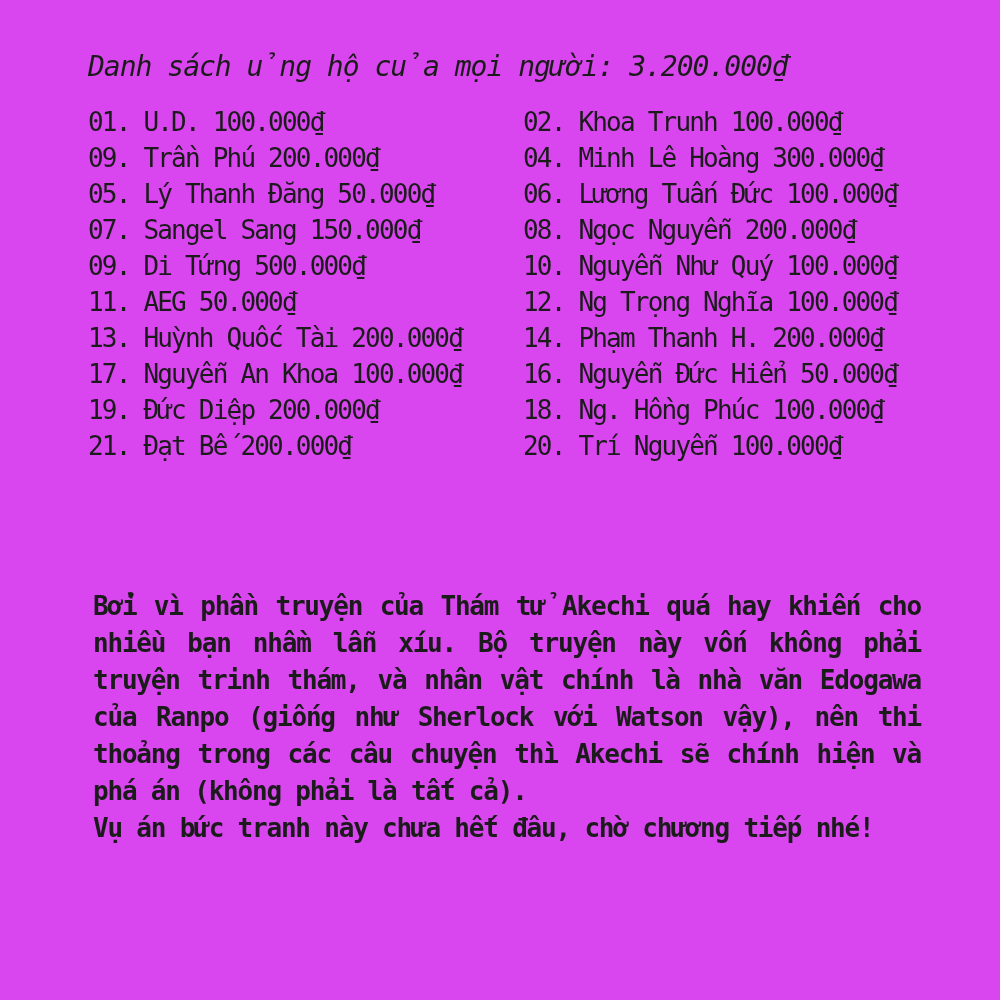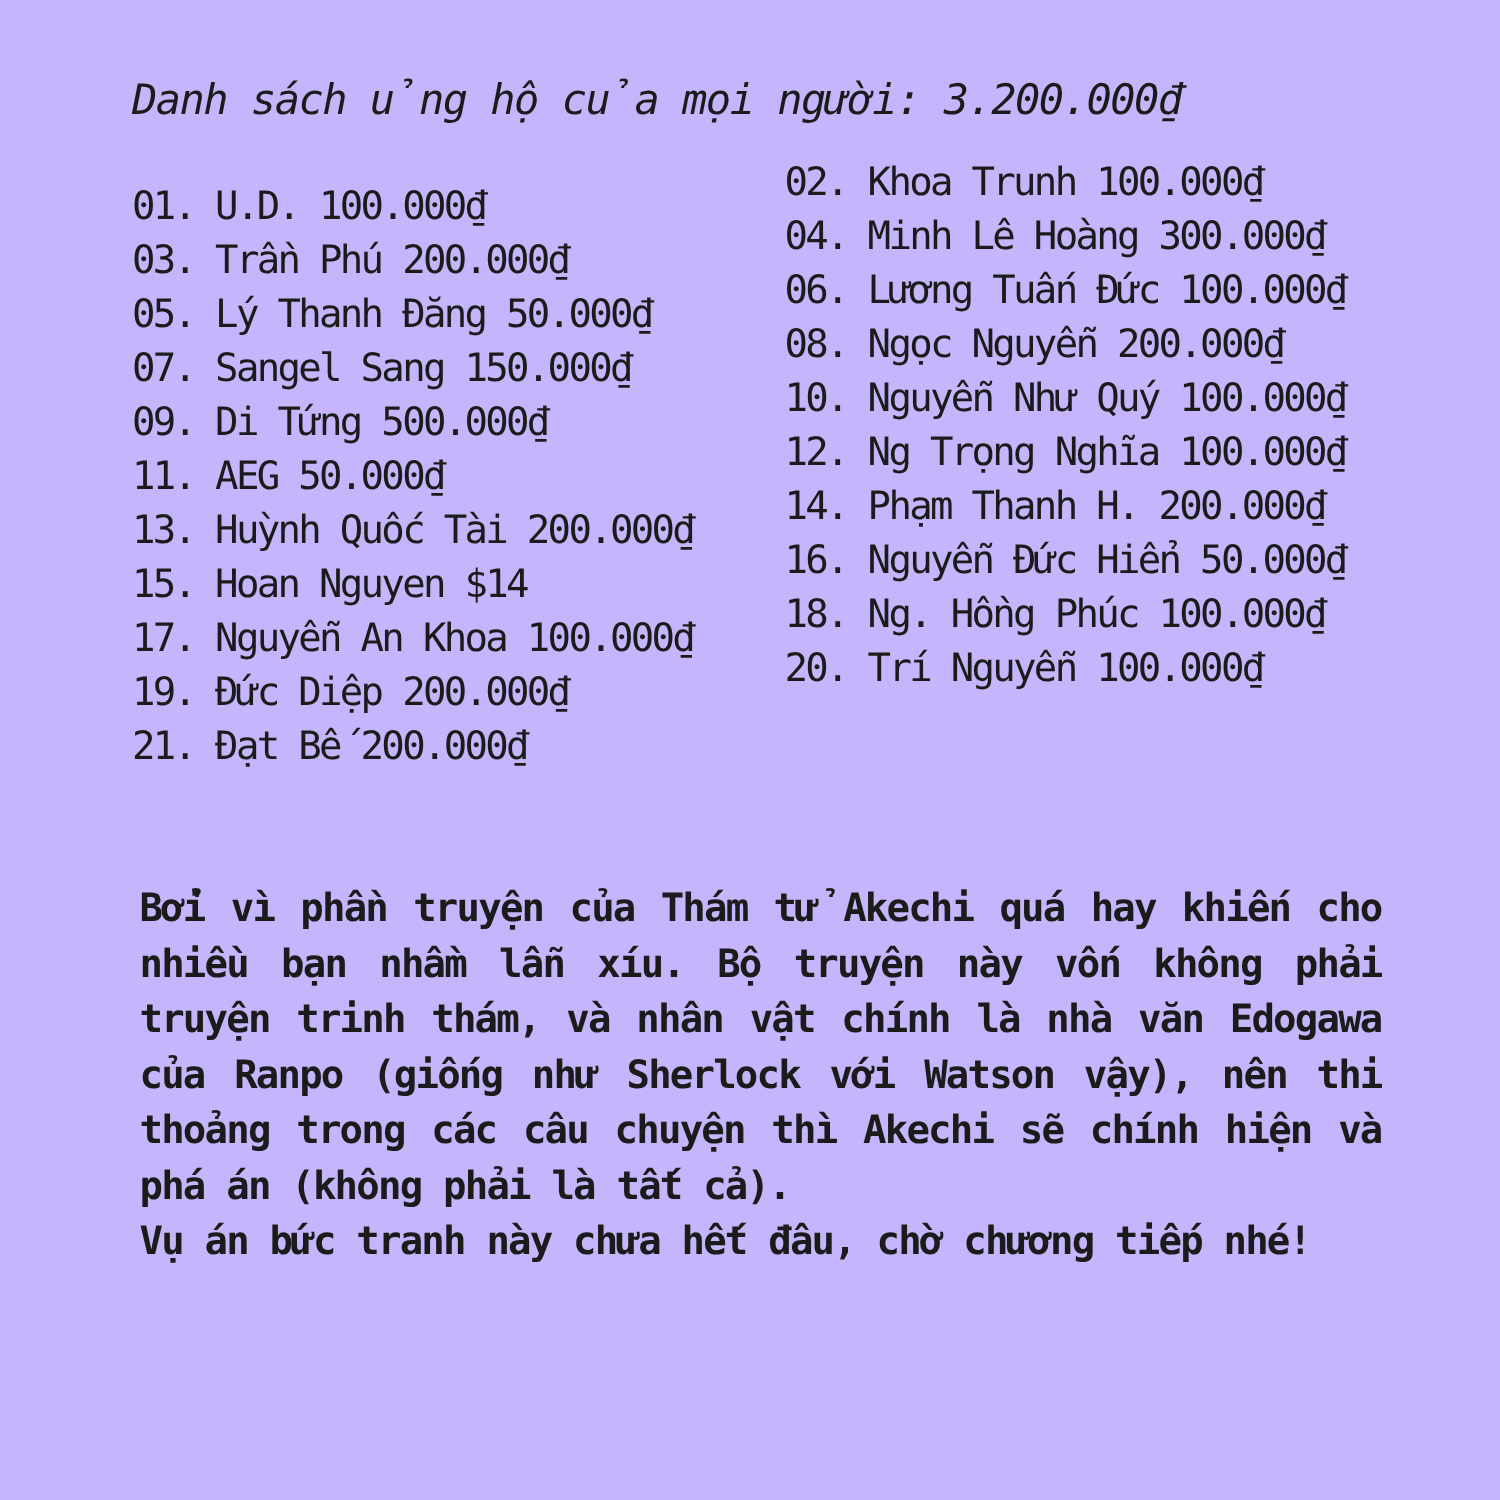--- a/index.html
+++ b/index.html
@@ -4,21 +4,21 @@
 <style>
   html, body {
     margin: 0;
     padding: 0;
     background: #ffffff;
   }
   .page {
     position: relative;
     width: 1000px;
     height: 1000px;
-    background: #c4b5fd;
+    background: #d946ef;
     color: #1b1b1b;
     font-family: "DejaVu Sans Mono", "DejaVu Sans", monospace;
     overflow: hidden;
   }
   .title {
     position: absolute;
     left: 88px;
     top: 50px;
     margin: 0;
     font-size: 28px;
@@ -27,21 +27,21 @@
     letter-spacing: -1px;
     white-space: nowrap;
   }
   .col {
     position: absolute;
     top: 104px;
     margin: 0;
     padding: 0;
     list-style: none;
   }
-  .col-left  { left: 88px; margin-top: 16px; }
+  .col-left  { left: 88px; }
   .col-right { left: 523px; }
   .col li {
     height: 36px;
     line-height: 36px;
     font-size: 26px;
     letter-spacing: -1.8px;
     white-space: nowrap;
   }
   .note {
     position: absolute;
@@ -65,27 +65,26 @@
 </style>
 </head>
 <body>
 
 <div class="page">
 
   <h1 class="title">Danh sách ủng hộ của mọi người: 3.200.000₫</h1>
 
   <ul class="col col-left">
     <li>01. U.D. 100.000₫</li>
-    <li>03. Trần Phú 200.000₫</li>
+    <li>09. Trần Phú 200.000₫</li>
     <li>05. Lý Thanh Đăng 50.000₫</li>
     <li>07. Sangel Sang 150.000₫</li>
     <li>09. Di Tứng 500.000₫</li>
     <li>11. AEG 50.000₫</li>
     <li>13. Huỳnh Quốc Tài 200.000₫</li>
-    <li>15. Hoan Nguyen $14</li>
     <li>17. Nguyễn An Khoa 100.000₫</li>
     <li>19. Đức Diệp 200.000₫</li>
     <li>21. Đạt Bế 200.000₫</li>
   </ul>
 
   <ul class="col col-right">
     <li>02. Khoa Trunh 100.000₫</li>
     <li>04. Minh Lê Hoàng 300.000₫</li>
     <li>06. Lương Tuấn Đức 100.000₫</li>
     <li>08. Ngọc Nguyễn 200.000₫</li>

